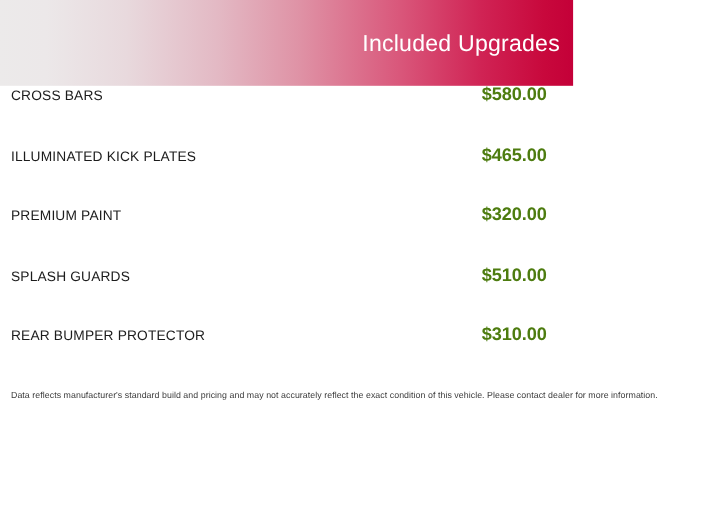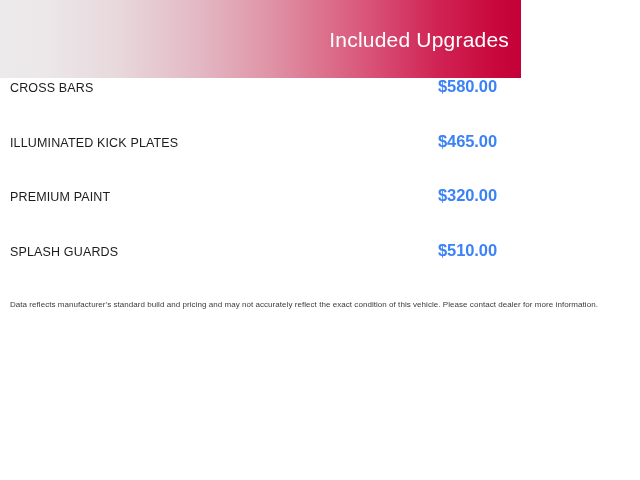--- a/index.html
+++ b/index.html
@@ -97,21 +97,21 @@
     font-size: 12.5px;
     font-weight: 400;
     color: #1c1c1c;
     letter-spacing: 0.15px;
     white-space: nowrap;
     line-height: 1;
   }
   .row-price {
     font-size: 16.5px;
     font-weight: 700;
-    color: #3b82f6;
+    color: #4d7c0f;
     white-space: nowrap;
     letter-spacing: -0.1px;
     line-height: 1;
     text-align: right;
   }
 
   
   .disclaimer {
     padding: 4px 12px 0 10px;
     font-size: 8px;
@@ -149,19 +149,23 @@
       <div class="row">
         <div class="row-label">PREMIUM PAINT</div>
         <div class="row-price">$320.00</div>
       </div>
 
       <div class="row">
         <div class="row-label">SPLASH GUARDS</div>
         <div class="row-price">$510.00</div>
       </div>
 
+      <div class="row">
+        <div class="row-label">REAR BUMPER PROTECTOR</div>
+        <div class="row-price">$310.00</div>
+      </div>
 
     </div>
 
     <div class="disclaimer">Data reflects manufacturer's standard build and pricing and may not accurately reflect the exact condition of this vehicle. Please contact dealer for more information.</div>
 
   </div>
 </div>
 
 </body></html>

